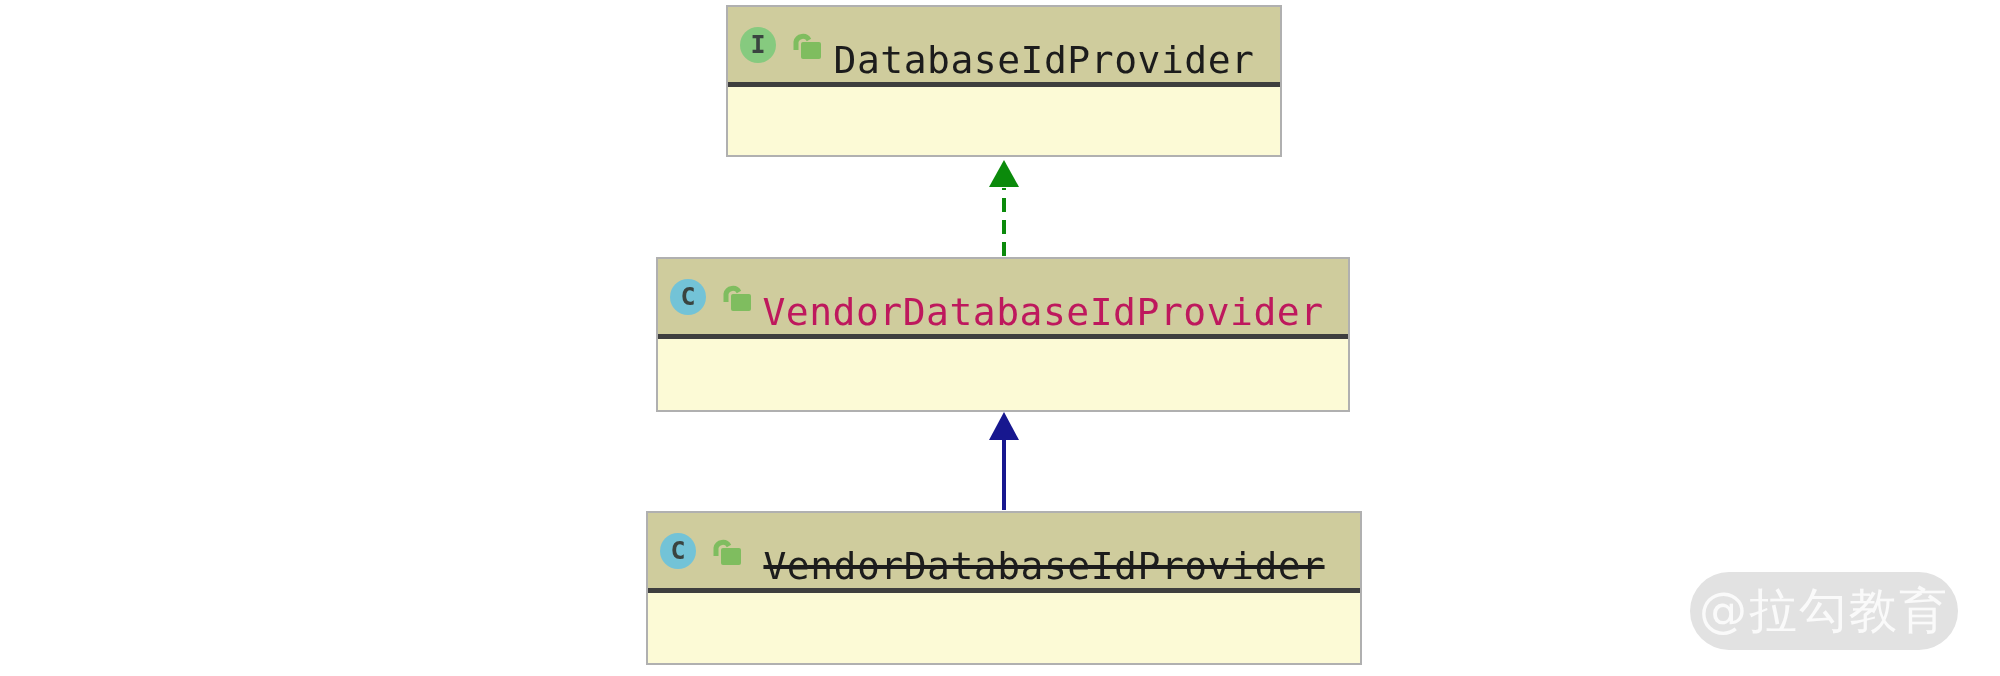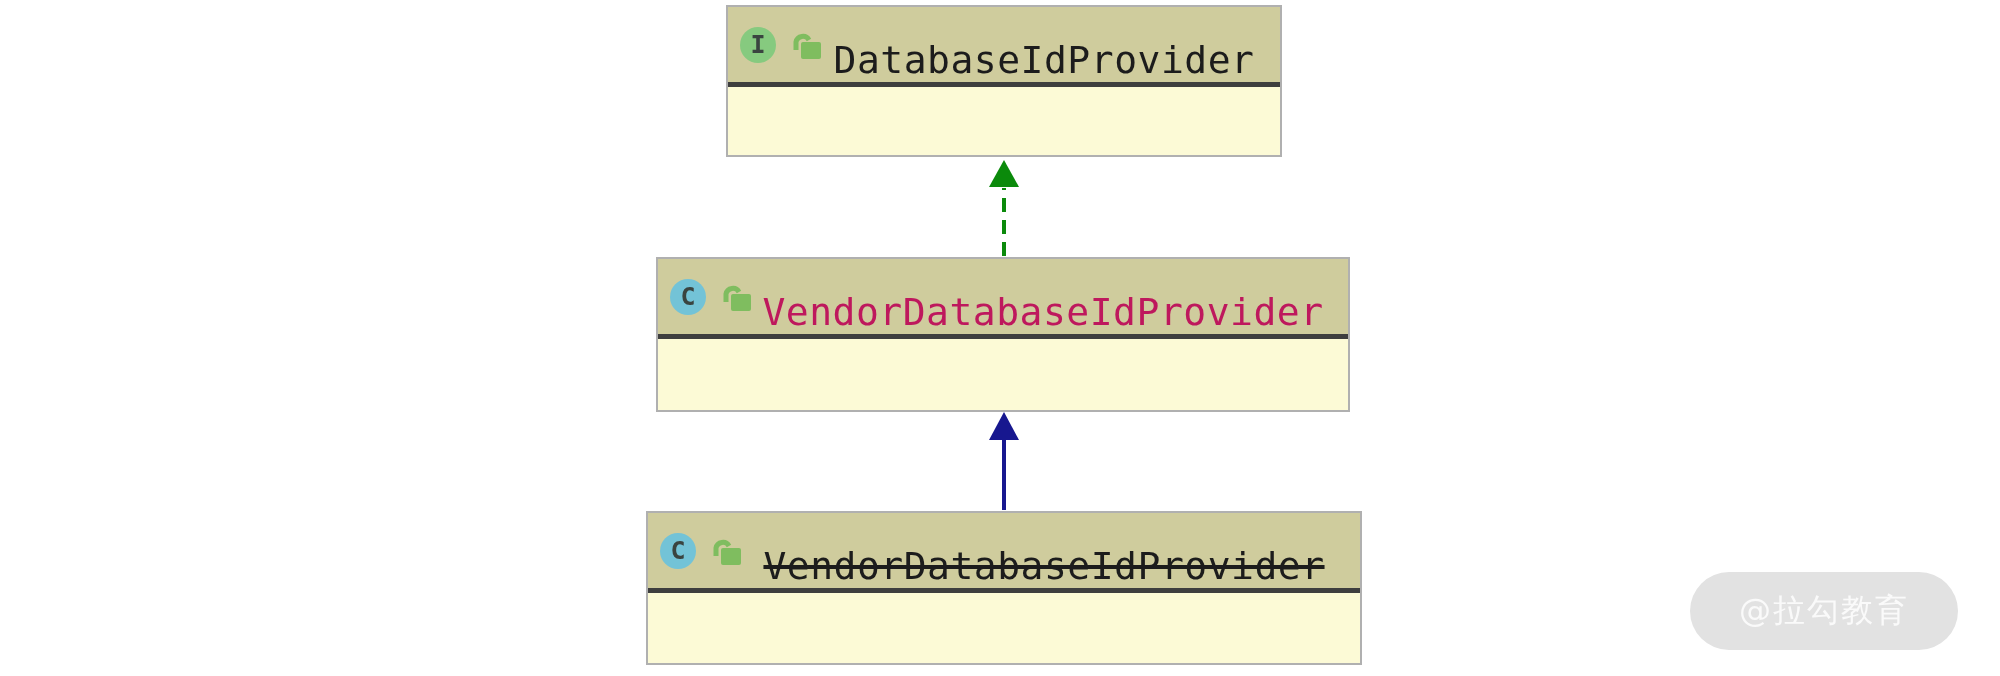--- a/index.html
+++ b/index.html
@@ -86,21 +86,21 @@
     position: absolute;
     left: 1690px; top: 572px;
     width: 268px; height: 78px;
     border-radius: 39px;
     background: var(--watermark-bg);
     color: var(--watermark-text);
     display: flex;
     align-items: center;
     justify-content: center;
     font-family: "DejaVu Sans", "Liberation Sans", sans-serif;
-    font-size: 32px;
+    font-size: 48px;
     letter-spacing: 2px;
   }
 </style>
 </head>
 <body>
 
 <div class="canvas">
 
   <svg class="edges" width="2000" height="676" viewBox="0 0 2000 676">
     <g class="edge implements">

